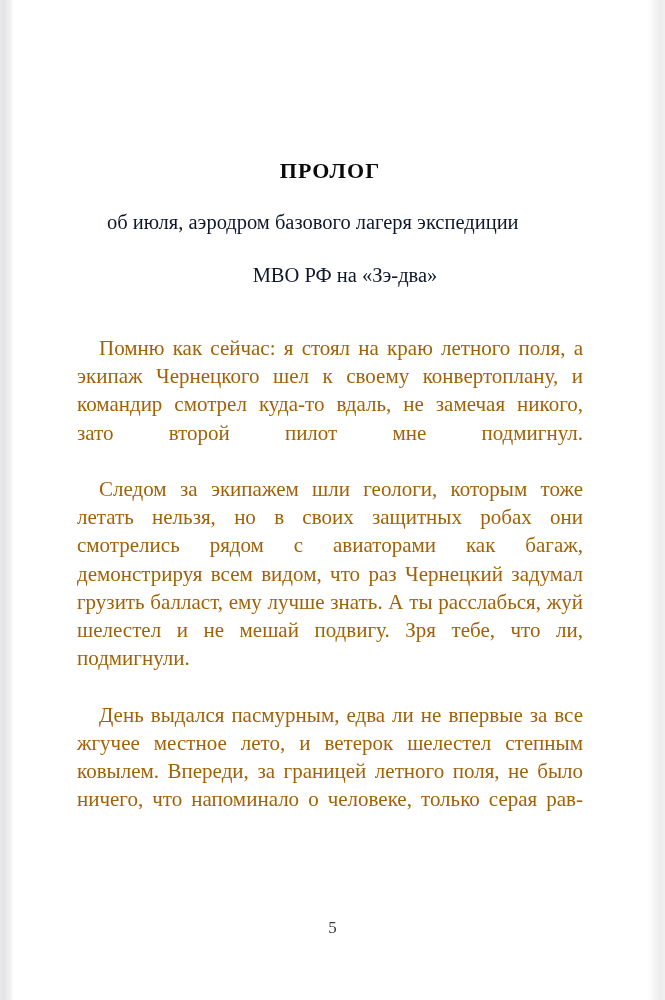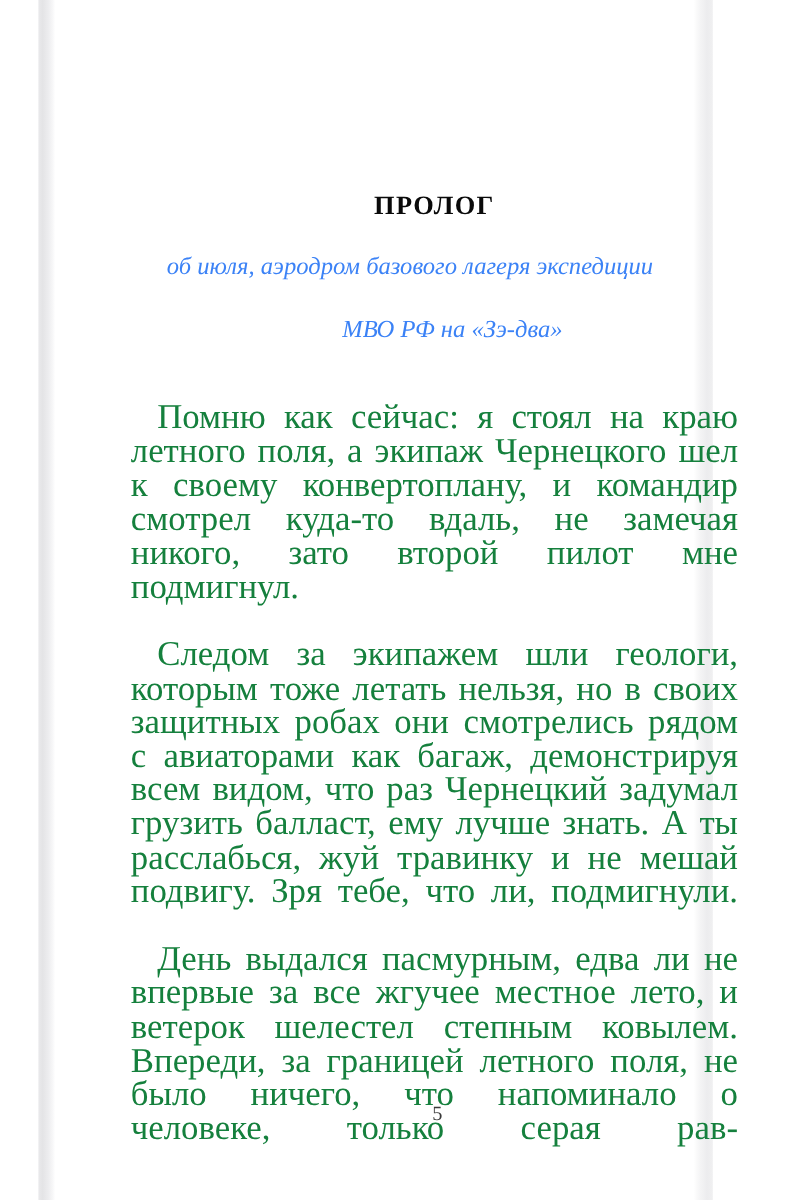--- a/index.html
+++ b/index.html
@@ -11,25 +11,24 @@
     width: 665px;
     height: 1000px;
     overflow: hidden;
     font-family: "Liberation Serif", "DejaVu Serif", serif;
     color: #111111;
     -webkit-font-smoothing: antialiased;
   }
 
   .page {
     position: relative;
-    width: 562px;
+    width: 665px;
     height: 1000px;
     background: #ffffff;
     box-sizing: border-box;
-    margin-left: 32px;
   }
 
   
   .edge-left {
     position: absolute;
     left: 0;
     top: 0;
     width: 14px;
     height: 1000px;
     background: linear-gradient(to right,
@@ -69,45 +68,44 @@
     letter-spacing: 1.1px;
     line-height: 26px;
     padding-top: 158px;
     color: #0a0a0a;
   }
 
   .epigraph {
     margin: 0;
     padding: 0;
     margin-top: 24px;
-    font-style: italic;
     font-size: 20.5px;
     line-height: 29px;
     text-align: justify;
     text-indent: 30px;
-    color: #3b82f6;
+    color: #0f172a;
   }
   .epigraph.last-line {
     text-align: center;
   }
 
   .body-copy {
     margin: 0;
     padding: 0;
     margin-top: 44px;
   }
 
   p.para {
     margin: 0;
     padding: 0;
-    font-size: 29px;
+    font-size: 21px;
     line-height: 28.2px;
     text-align: justify;
     text-indent: 22px;
-    color: #15803d;
+    color: #a16207;
     hyphens: none;
   }
   
   p.para::after {
     content: "";
     display: inline-block;
     width: 100%;
   }
 
   .page-number {
@@ -133,21 +131,21 @@
 
     <h1 class="chapter-title">ПРОЛОГ</h1>
 
     <div class="epigraph-block">
       <p class="epigraph">об июля, аэродром базового лагеря экспедиции</p>
       <p class="epigraph last-line">МВО РФ на «Зэ-два»</p>
     </div>
 
     <div class="body-copy">
       <p class="para">Помню как сейчас: я стоял на краю летного поля, а экипаж Чернецкого шел к своему конвертоплану, и командир смотрел куда-то вдаль, не замечая никого, зато второй пилот мне подмигнул.</p>
-      <p class="para">Следом за экипажем шли геологи, которым тоже летать нельзя, но в своих защитных робах они смотрелись рядом с авиаторами как багаж, демонстрируя всем видом, что раз Чернецкий задумал грузить балласт, ему лучше знать. А ты расслабься, жуй травинку и не мешай подвигу. Зря тебе, что ли, подмигнули.</p>
+      <p class="para">Следом за экипажем шли геологи, которым тоже летать нельзя, но в своих защитных робах они смотрелись рядом с авиаторами как багаж, демонстрируя всем видом, что раз Чернецкий задумал грузить балласт, ему лучше знать. А ты расслабься, жуй шелестел и не мешай подвигу. Зря тебе, что ли, подмигнули.</p>
       <p class="para">День выдался пасмурным, едва ли не впервые за все жгучее местное лето, и ветерок шелестел степным ковылем. Впереди, за границей летного поля, не было ничего, что напоминало о человеке, только серая рав-</p>
     </div>
 
   </div>
 
   <div class="page-number">5</div>
 
 </div>
 
 </body></html>

